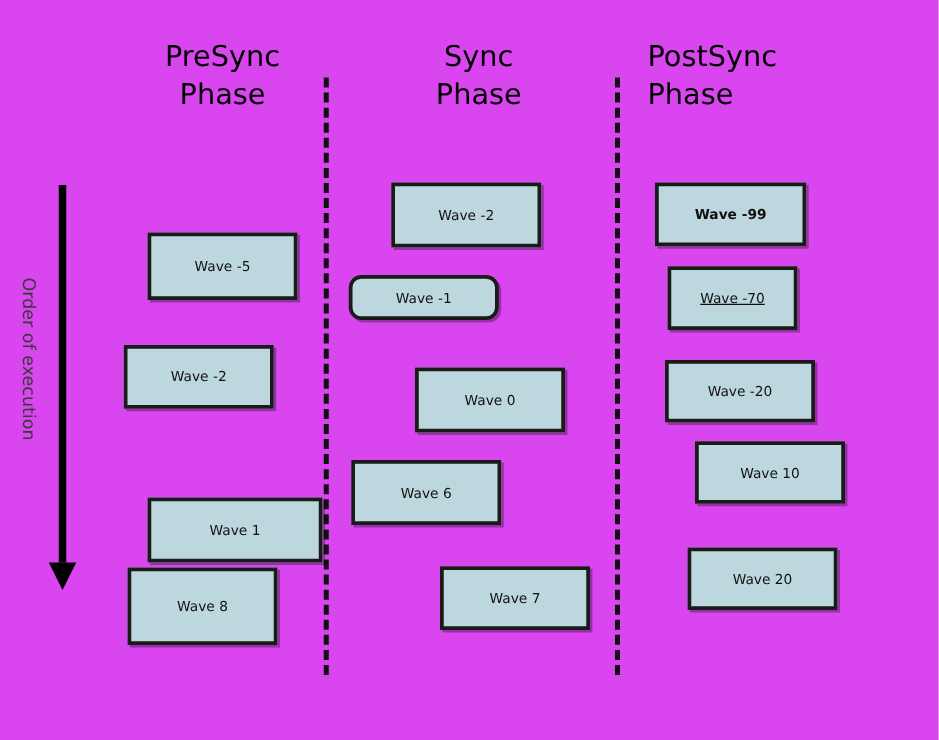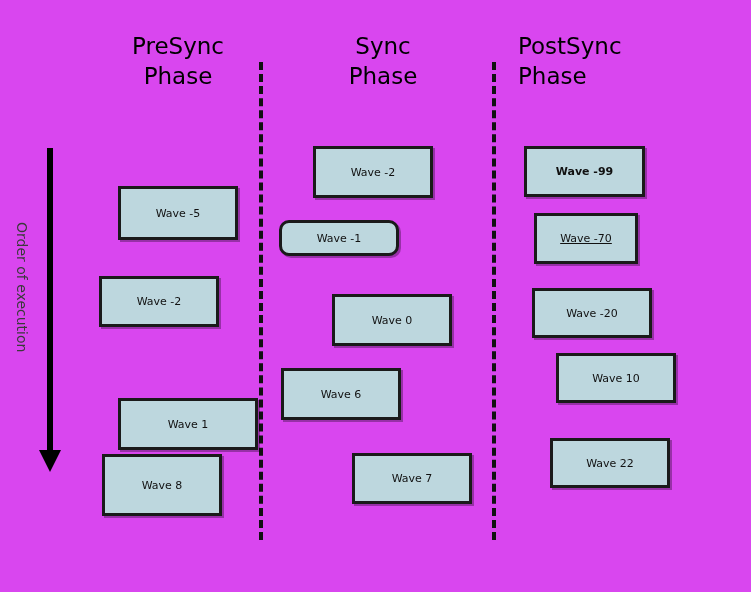--- a/index.html
+++ b/index.html
@@ -129,17 +129,17 @@
       <div class="wave-box" style="left: 534px; top: 213px; width: 104px; height: 51px; text-decoration: underline;">
         <span>Wave -70</span>
       </div>
       <div class="wave-box" style="left: 532px; top: 288px; width: 120px; height: 50px;">
         <span>Wave -20</span>
       </div>
       <div class="wave-box" style="left: 556px; top: 353px; width: 120px; height: 50px;">
         <span>Wave 10</span>
       </div>
       <div class="wave-box" style="left: 550px; top: 438px; width: 120px; height: 50px;">
-        <span>Wave 22</span>
+        <span>Wave 20</span>
       </div>
     </div>
 
 </div>
 
 </body></html>

